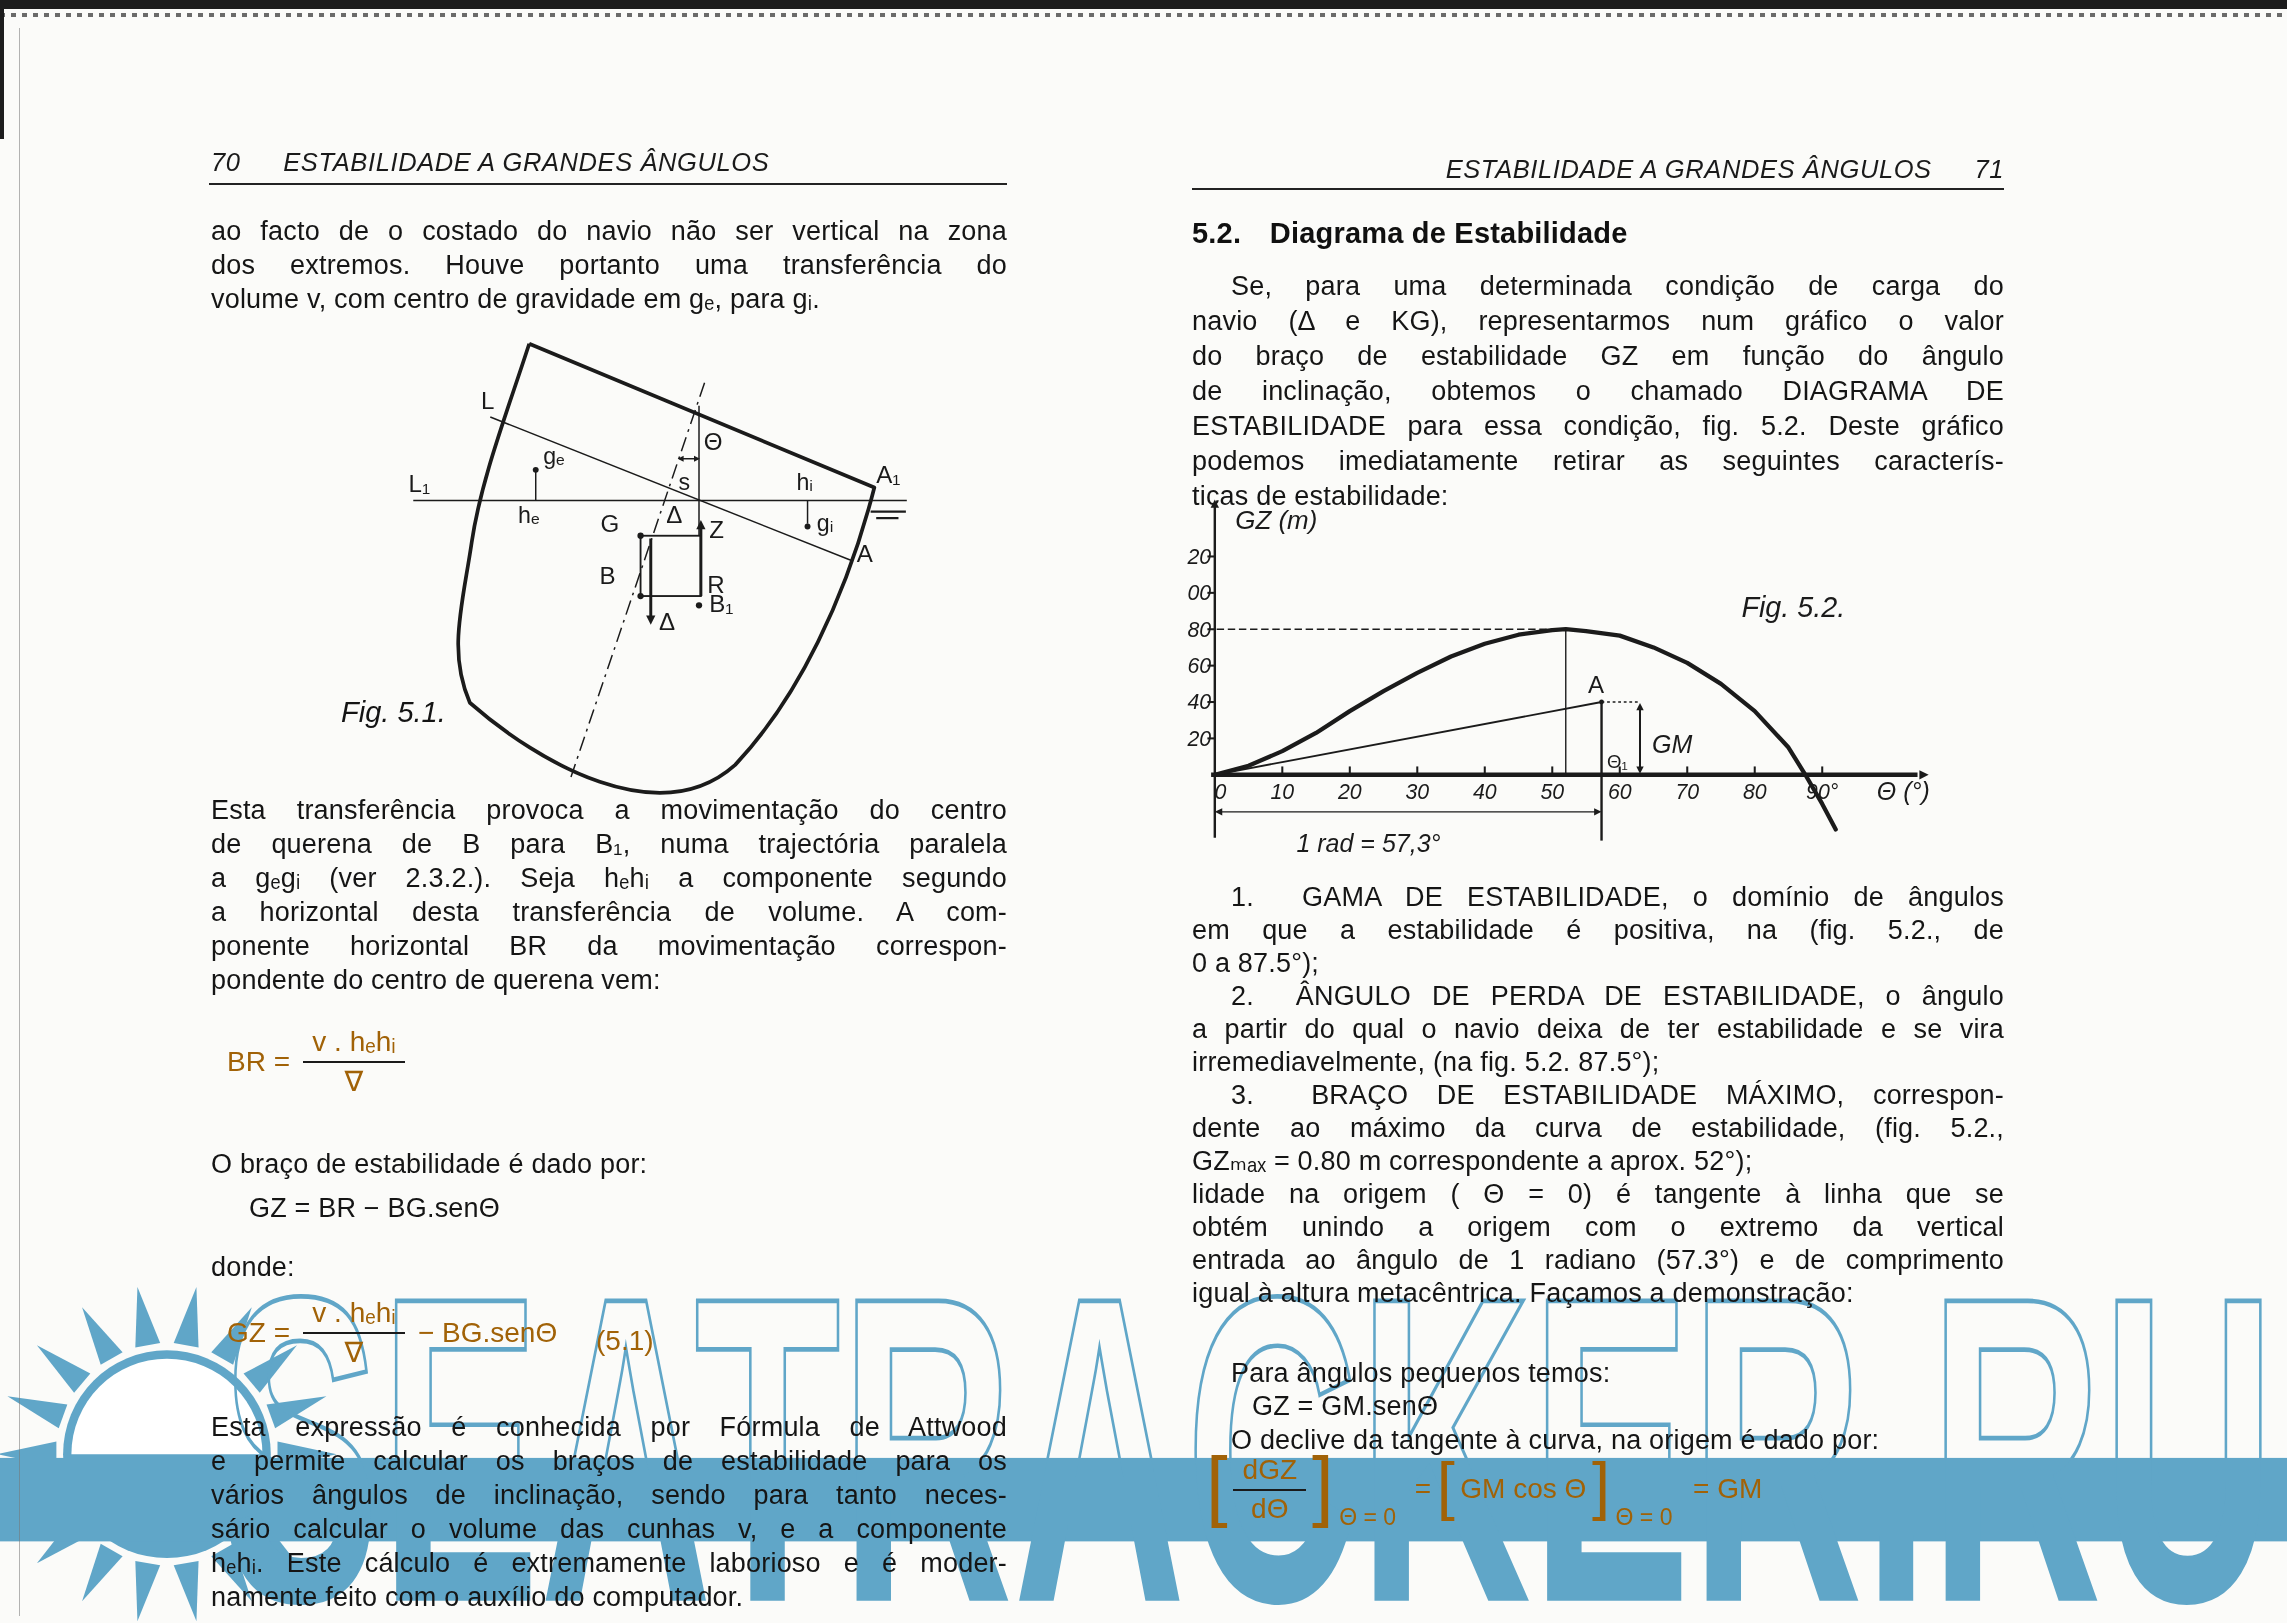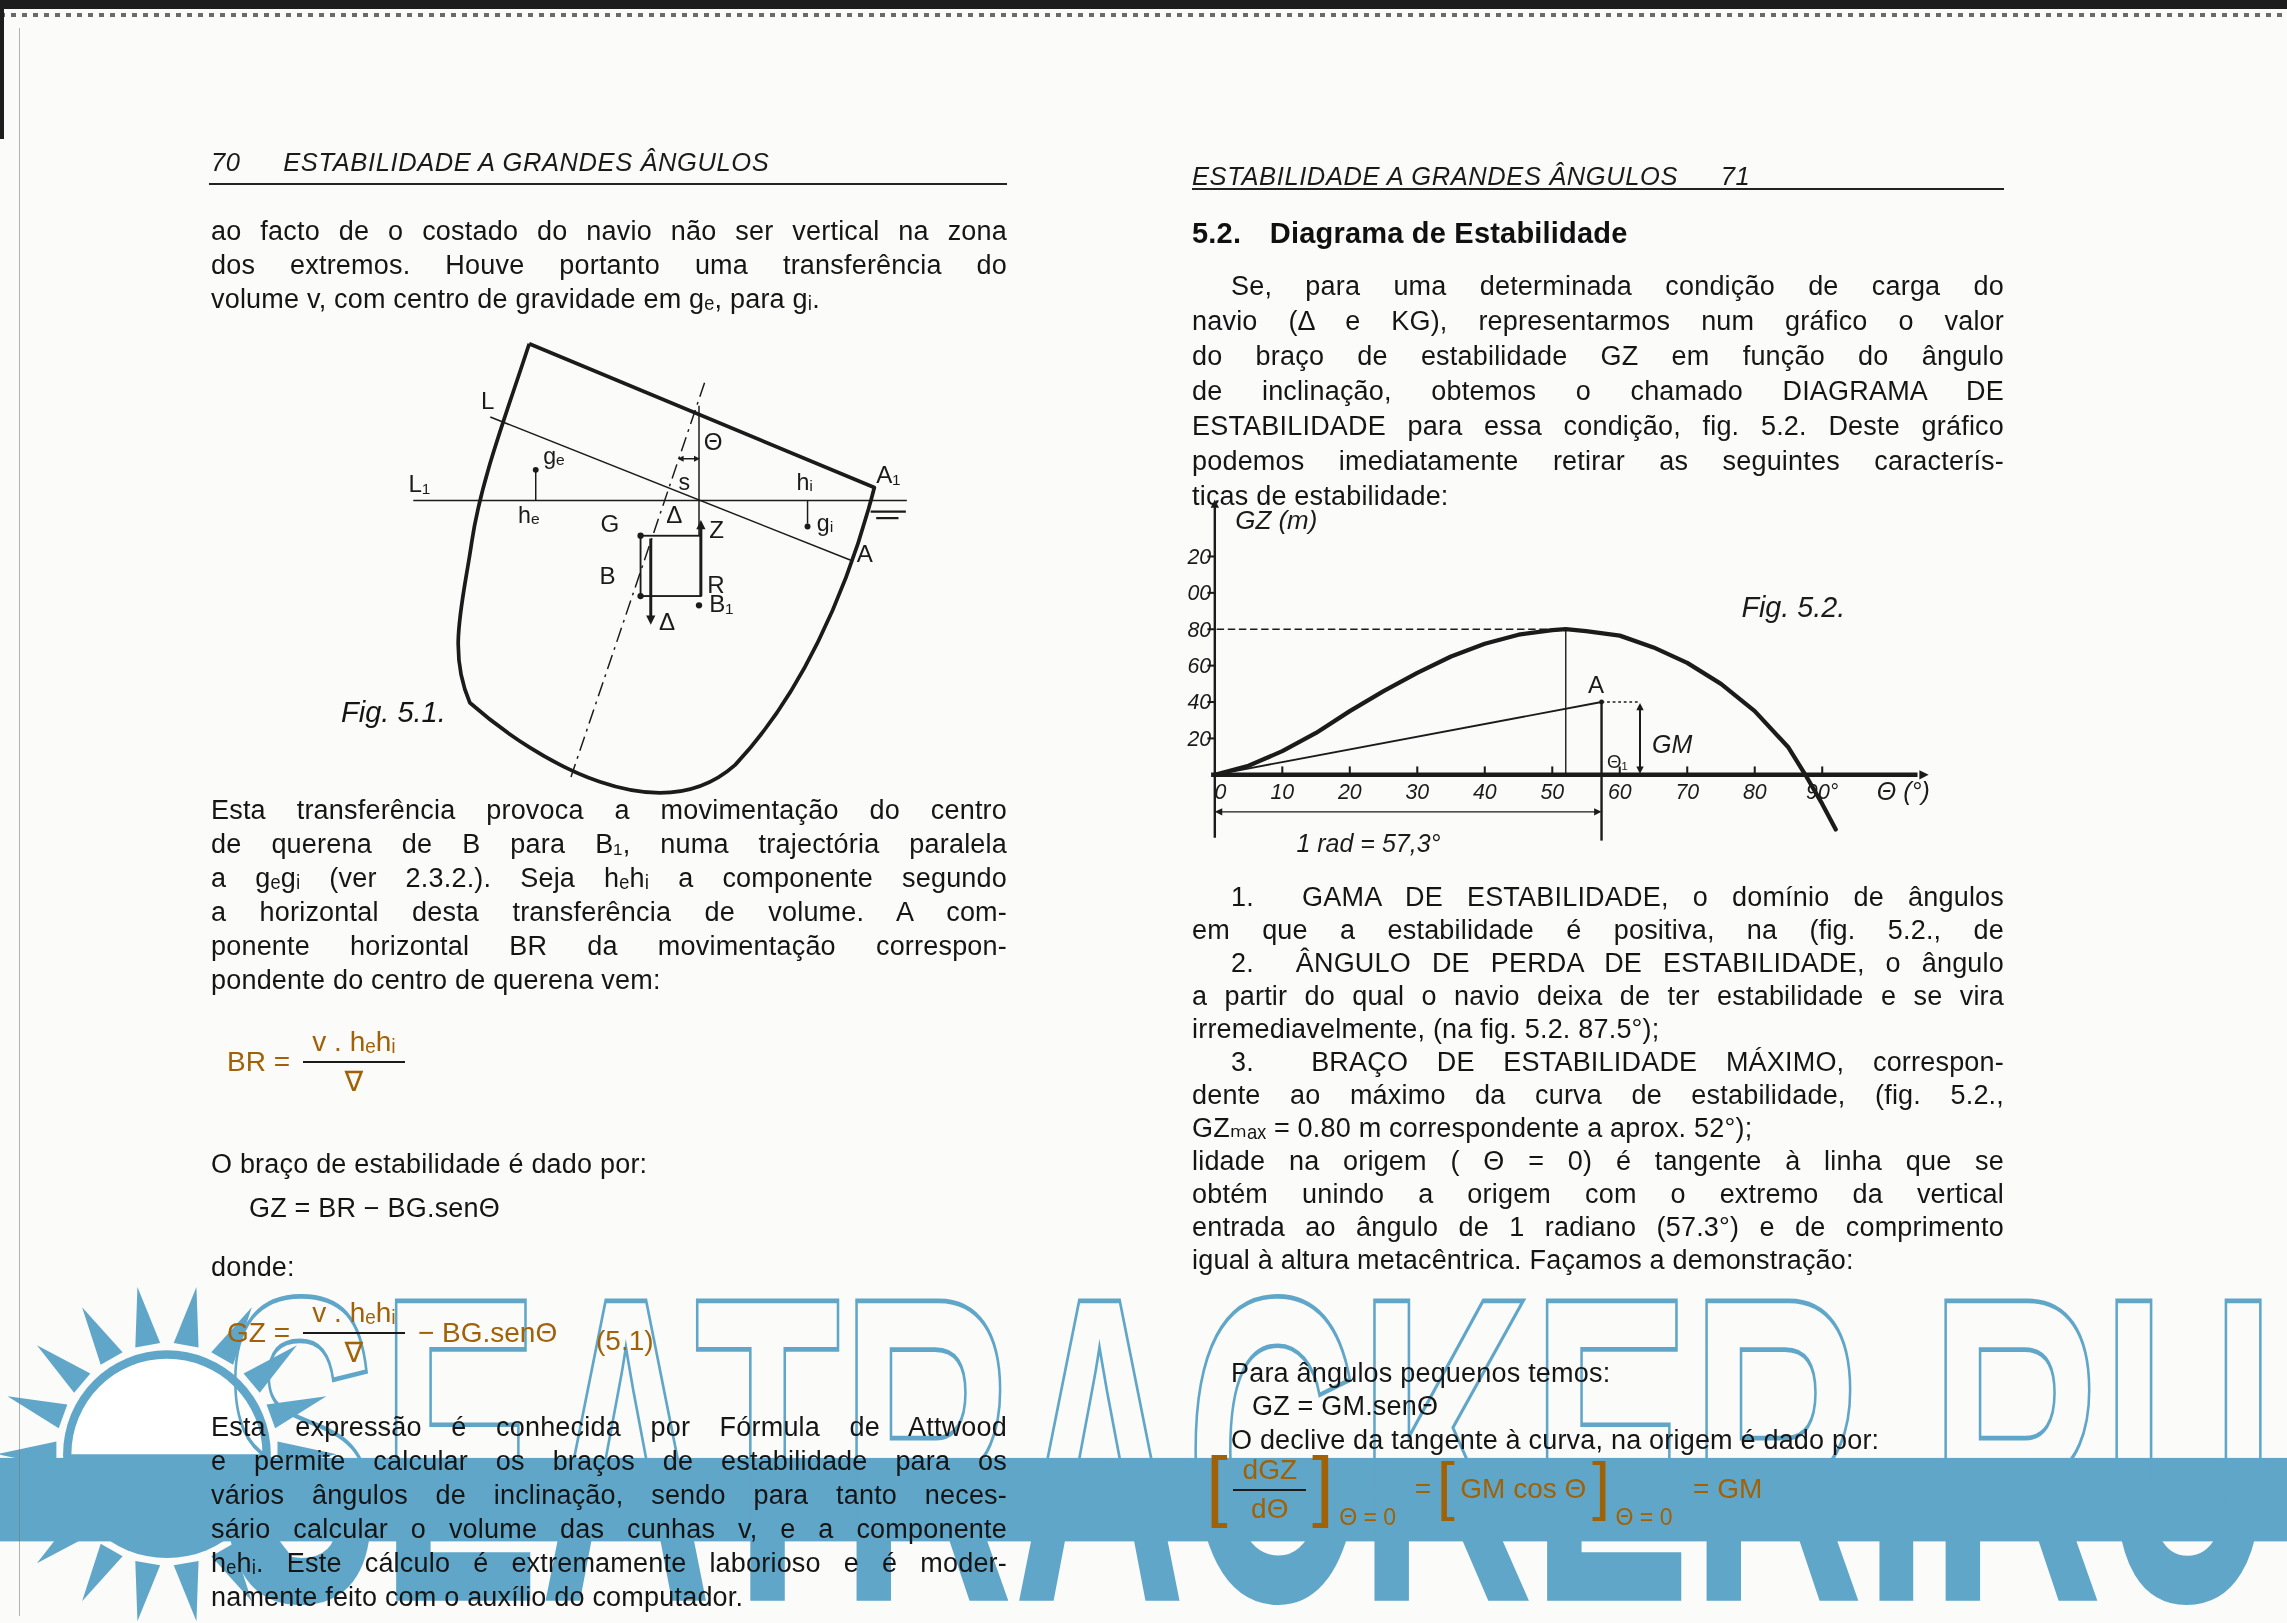--- a/index.html
+++ b/index.html
@@ -163,21 +163,21 @@
 
   <div class="abs body-text" style="left:211px;top:1410px;width:796px;">
       <div class="tline just">Esta expressão é conhecida por Fórmula de Attwood</div>
       <div class="tline just">e permite calcular os braços de estabilidade para os</div>
       <div class="tline just">vários ângulos de inclinação, sendo para tanto neces-</div>
       <div class="tline just">sário calcular o volume das cunhas v, e a componente</div>
       <div class="tline just">hₑhᵢ. Este cálculo é extremamente laborioso e é moder-</div>
       <div class="tline">namente feito com o auxílio do computador.</div>
     </div>
 
-  <div class="abs hdr" style="left:1192px;top:162px;width:812px;">
+  <div class="abs hdr" style="left:1192px;top:155px;width:812px;text-align:right;">
     <span>ESTABILIDADE A GRANDES ÂNGULOS</span>
     <span style="margin-left:35px;">71</span>
   </div>
   <div class="abs rule" style="left:1192px;top:188px;width:812px;"></div>
 
   <div class="abs sect" style="left:1192px;top:217px;">
     <span>5.2.</span>
     <span style="margin-left:20.4px;">Diagrama de Estabilidade</span>
   </div>
 
@@ -246,20 +246,21 @@
       <polygon points="38,343 38,351 30,347" fill="#1b1b1b"></polygon>
       <polygon points="439.144,343 439.144,351 447.144,347" fill="#1b1b1b"></polygon>
       <text x="118" y="390" font-size="27" font-style="italic" fill="#1b1b1b">1 rad = 57,3°</text>
       <text x="598" y="137" font-size="31" font-style="italic" fill="#1b1b1b">Fig. 5.2.</text>
     </svg>
 
   <div class="abs body-text items" style="left:1192px;top:881px;width:812px;">
     <div>
         <div class="tline just ind">1.  GAMA DE ESTABILIDADE, o domínio de ângulos</div>
         <div class="tline just">em que a estabilidade é positiva, na (fig. 5.2., de</div>
+        <div class="tline">0 a 87.5°);</div>
       </div>
     <div>
         <div class="tline just ind">2.  ÂNGULO DE PERDA DE ESTABILIDADE, o ângulo</div>
         <div class="tline just">a partir do qual o navio deixa de ter estabilidade e se vira</div>
         <div class="tline">irremediavelmente, (na fig. 5.2. 87.5°);</div>
       </div>
     <div>
         <div class="tline just ind">3.  BRAÇO DE ESTABILIDADE MÁXIMO, correspon-</div>
         <div class="tline just">dente ao máximo da curva de estabilidade, (fig. 5.2.,</div>
         <div class="tline">GZₘₐₓ = 0.80 m correspondente a aprox. 52°);</div>

